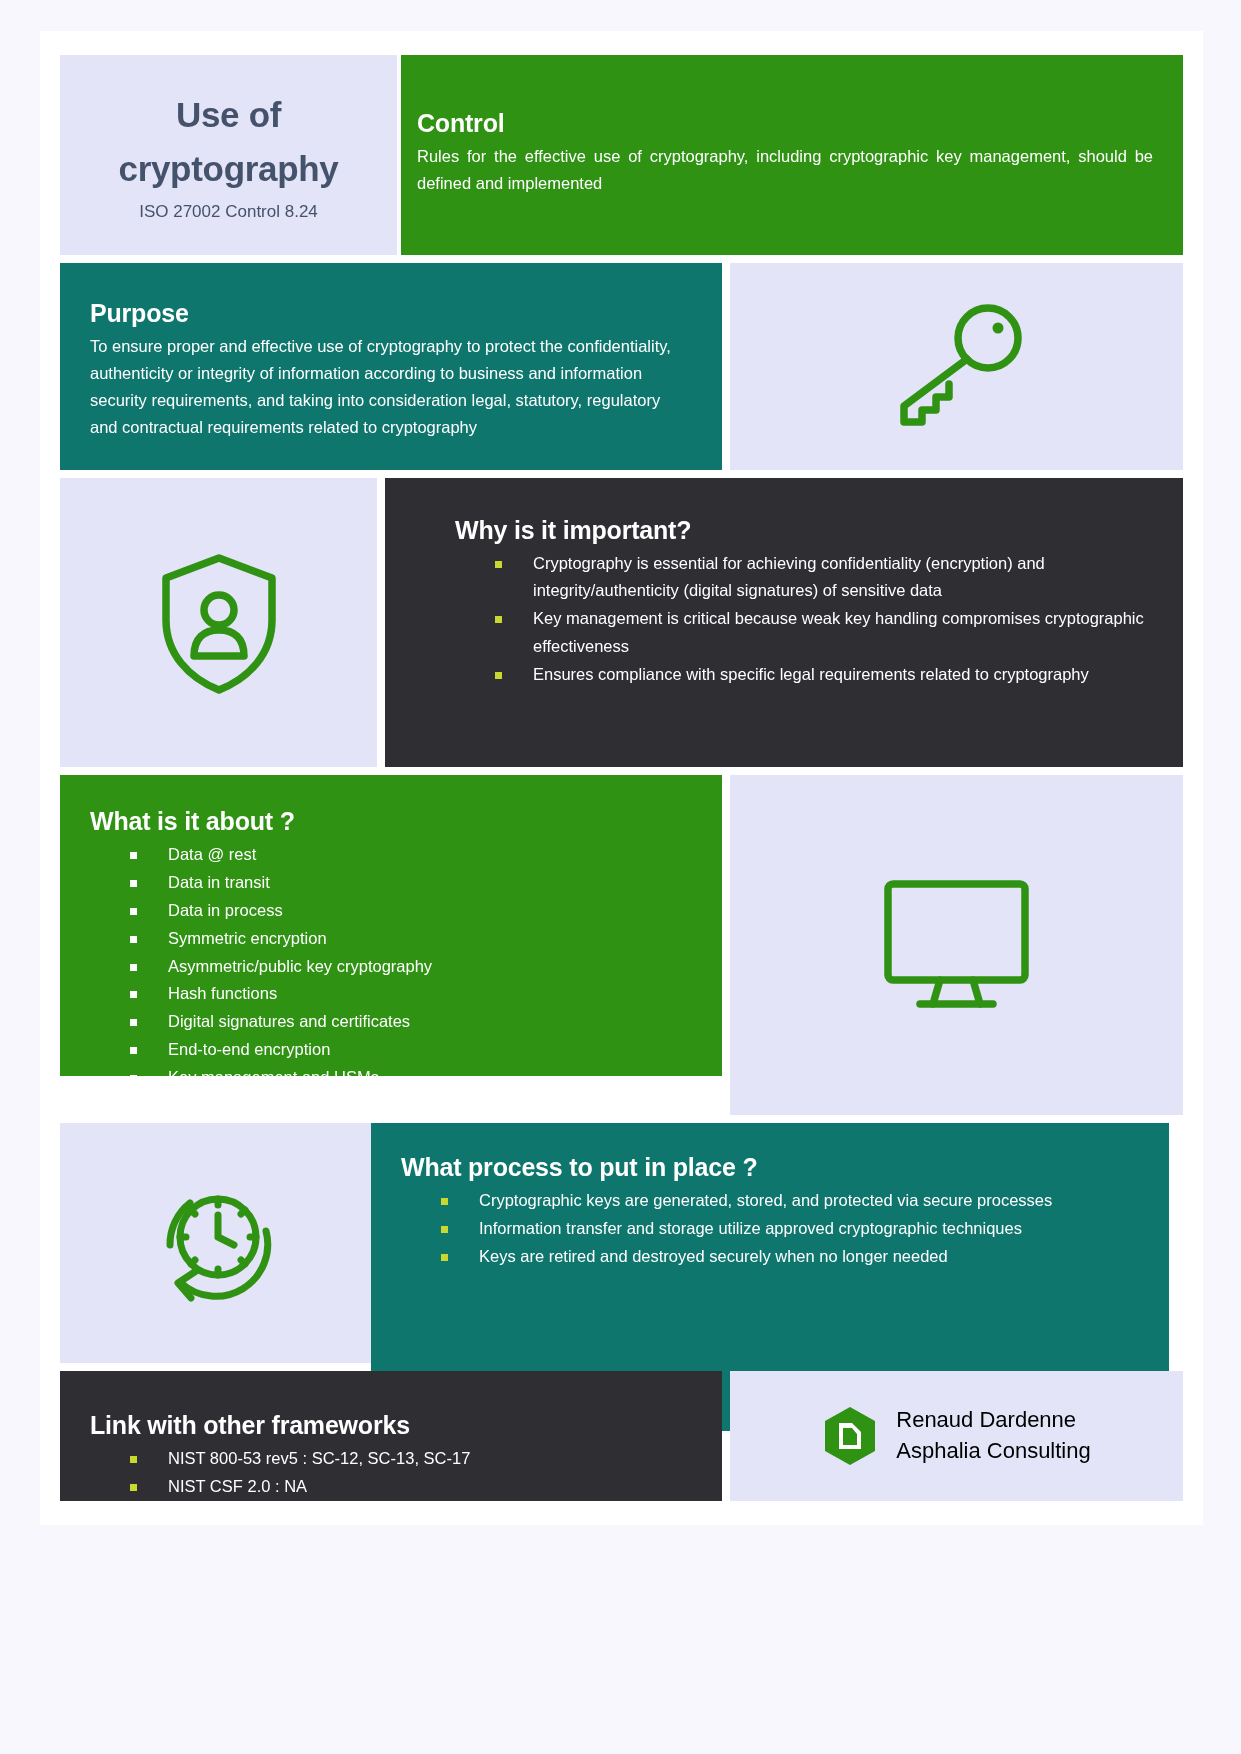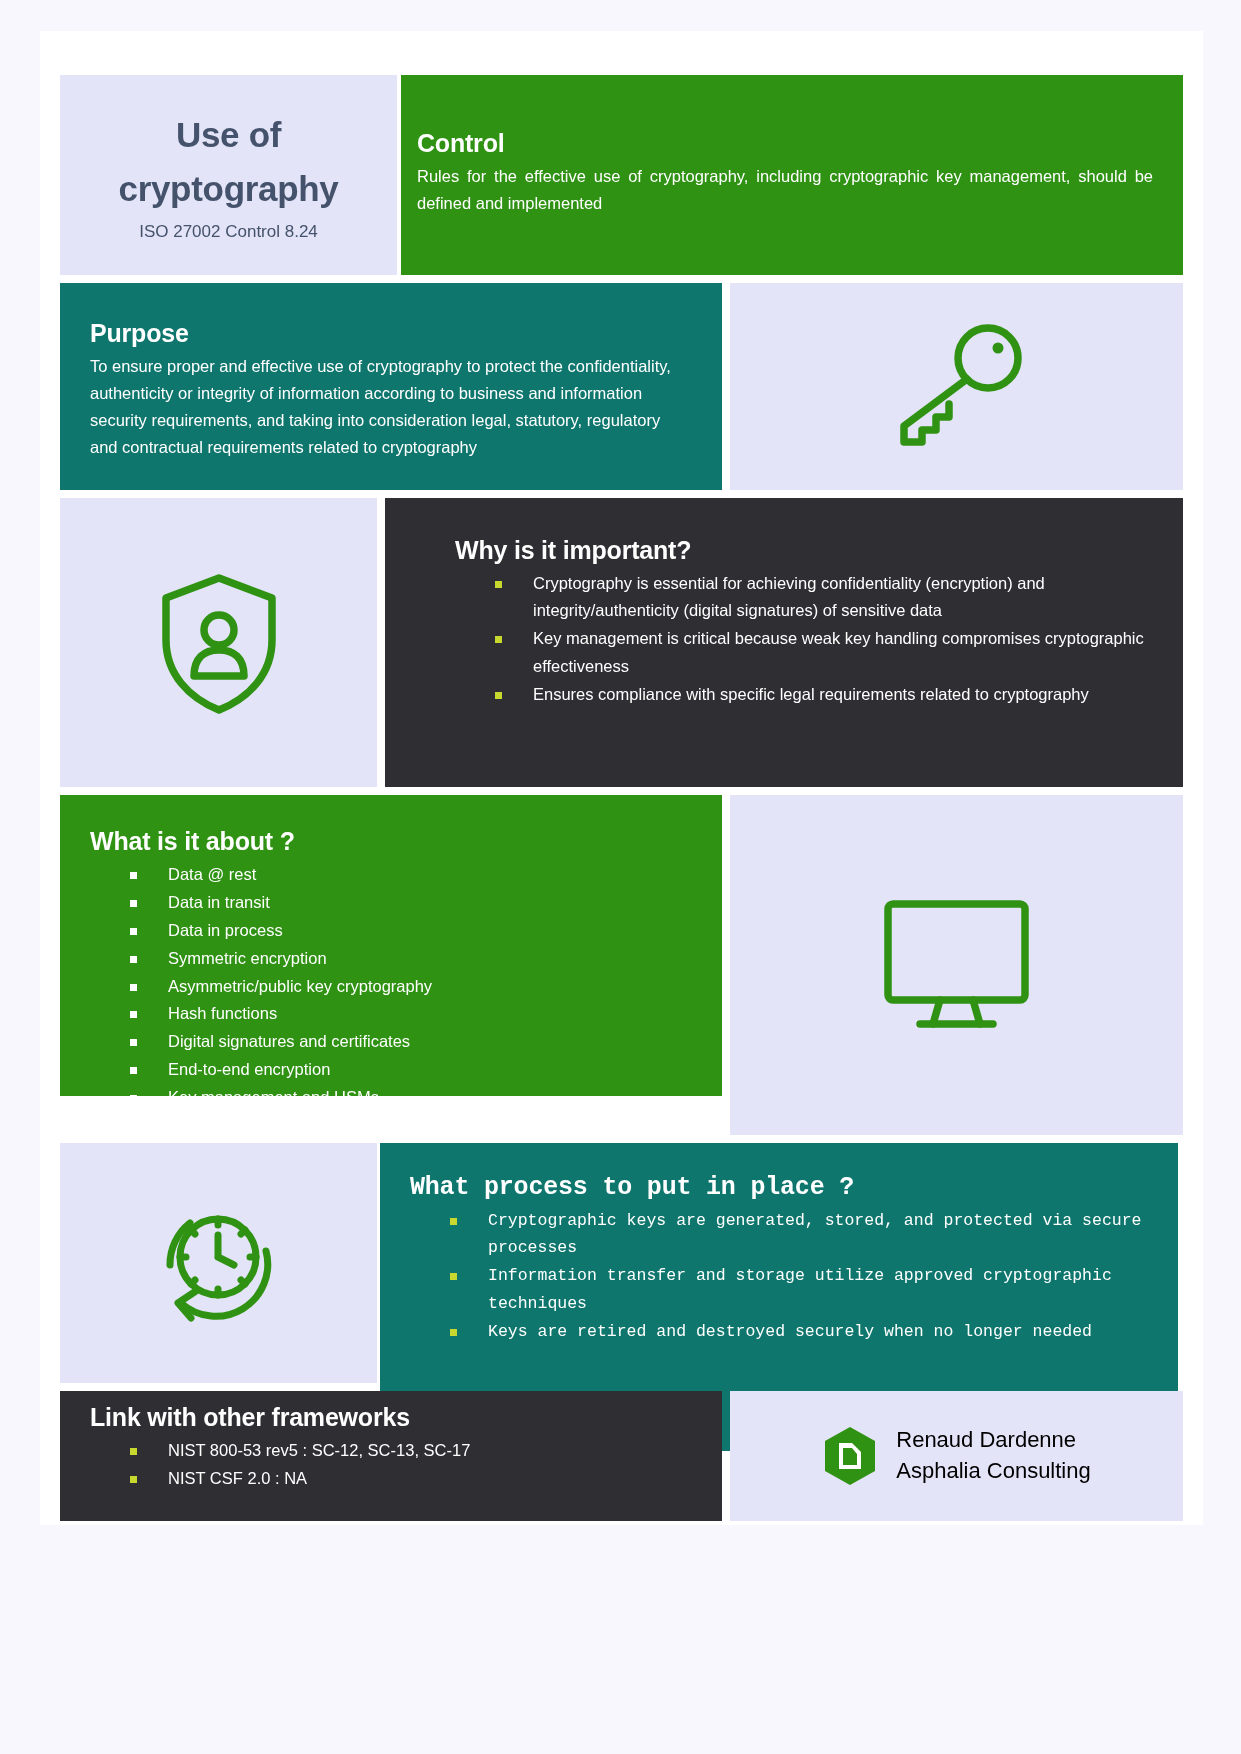--- a/index.html
+++ b/index.html
@@ -14,21 +14,21 @@
 
   .page {
     position: absolute;
     left: 40px;
     top: 31px;
     width: 1163px;
     height: 1494px;
     background: #ffffff;
   }
 
-  .block { position: absolute; margin-top: 20px; }
+  .block { position: absolute; }
 
   
   .bg-lav   { background: #e4e4f8; }
   .bg-green { background: #2f9213; }
   .bg-slate { background: #0f766e; }
   .bg-dark  { background: #2e2e33; }
 
   
   .title-card {
     left: 20px; top: 24px; width: 337px; height: 200px;
@@ -73,21 +73,21 @@
 
   
   .ctrl   { left: 361px; top: 24px;   width: 782px; height: 200px; }
   .purp   { left: 20px;  top: 232px;  width: 662px; height: 207px; }
   .key-ic { left: 690px; top: 232px;  width: 453px; height: 207px; }
   .shd-ic { left: 20px;  top: 447px;  width: 317px; height: 289px; }
   .why    { left: 345px; top: 447px;  width: 798px; height: 289px; padding-left: 40px; }
   .about  { left: 20px;  top: 744px;  width: 662px; height: 301px; }
   .mon-ic { left: 690px; top: 744px;  width: 453px; height: 340px; }
   .cyc-ic { left: 20px;  top: 1092px; width: 317px; height: 240px; }
-  .proc   { left: 340px; top: 1092px; width: 798px; height: 308px; font-family: Liberation Mono, monospace; }
+  .proc   { left: 331px; top: 1092px; width: 798px; height: 308px; }
   .link   { left: 20px;  top: 1340px; width: 662px; height: 130px; }
   .sig    { left: 690px; top: 1340px; width: 453px; height: 130px; }
 
   
   .icon-wrap {
     display: flex; align-items: center; justify-content: center;
     height: 100%; width: 100%;
   }
 
   
@@ -212,21 +212,21 @@
       <h2 class="hdr">What process to put in place ?</h2>
       <ul class="bl">
         <li>Cryptographic keys are generated, stored, and protected via secure processes</li>
         <li>Information transfer and storage utilize approved cryptographic techniques</li>
         <li>Keys are retired and destroyed securely when no longer needed</li>
       </ul>
     </div>
   </div>
 
   <div class="block link bg-dark">
-    <div class="panel-pad" style="padding-top:12px;">
+    <div class="panel-pad" style="padding-top:40px;">
       <h2 class="hdr">Link with other frameworks</h2>
       <ul class="bl">
         <li>NIST 800-53 rev5 :  SC-12, SC-13, SC-17</li>
         <li>NIST CSF 2.0 :  NA</li>
       </ul>
     </div>
   </div>
 
   <div class="block sig bg-lav">
     <div class="sig-inner">

